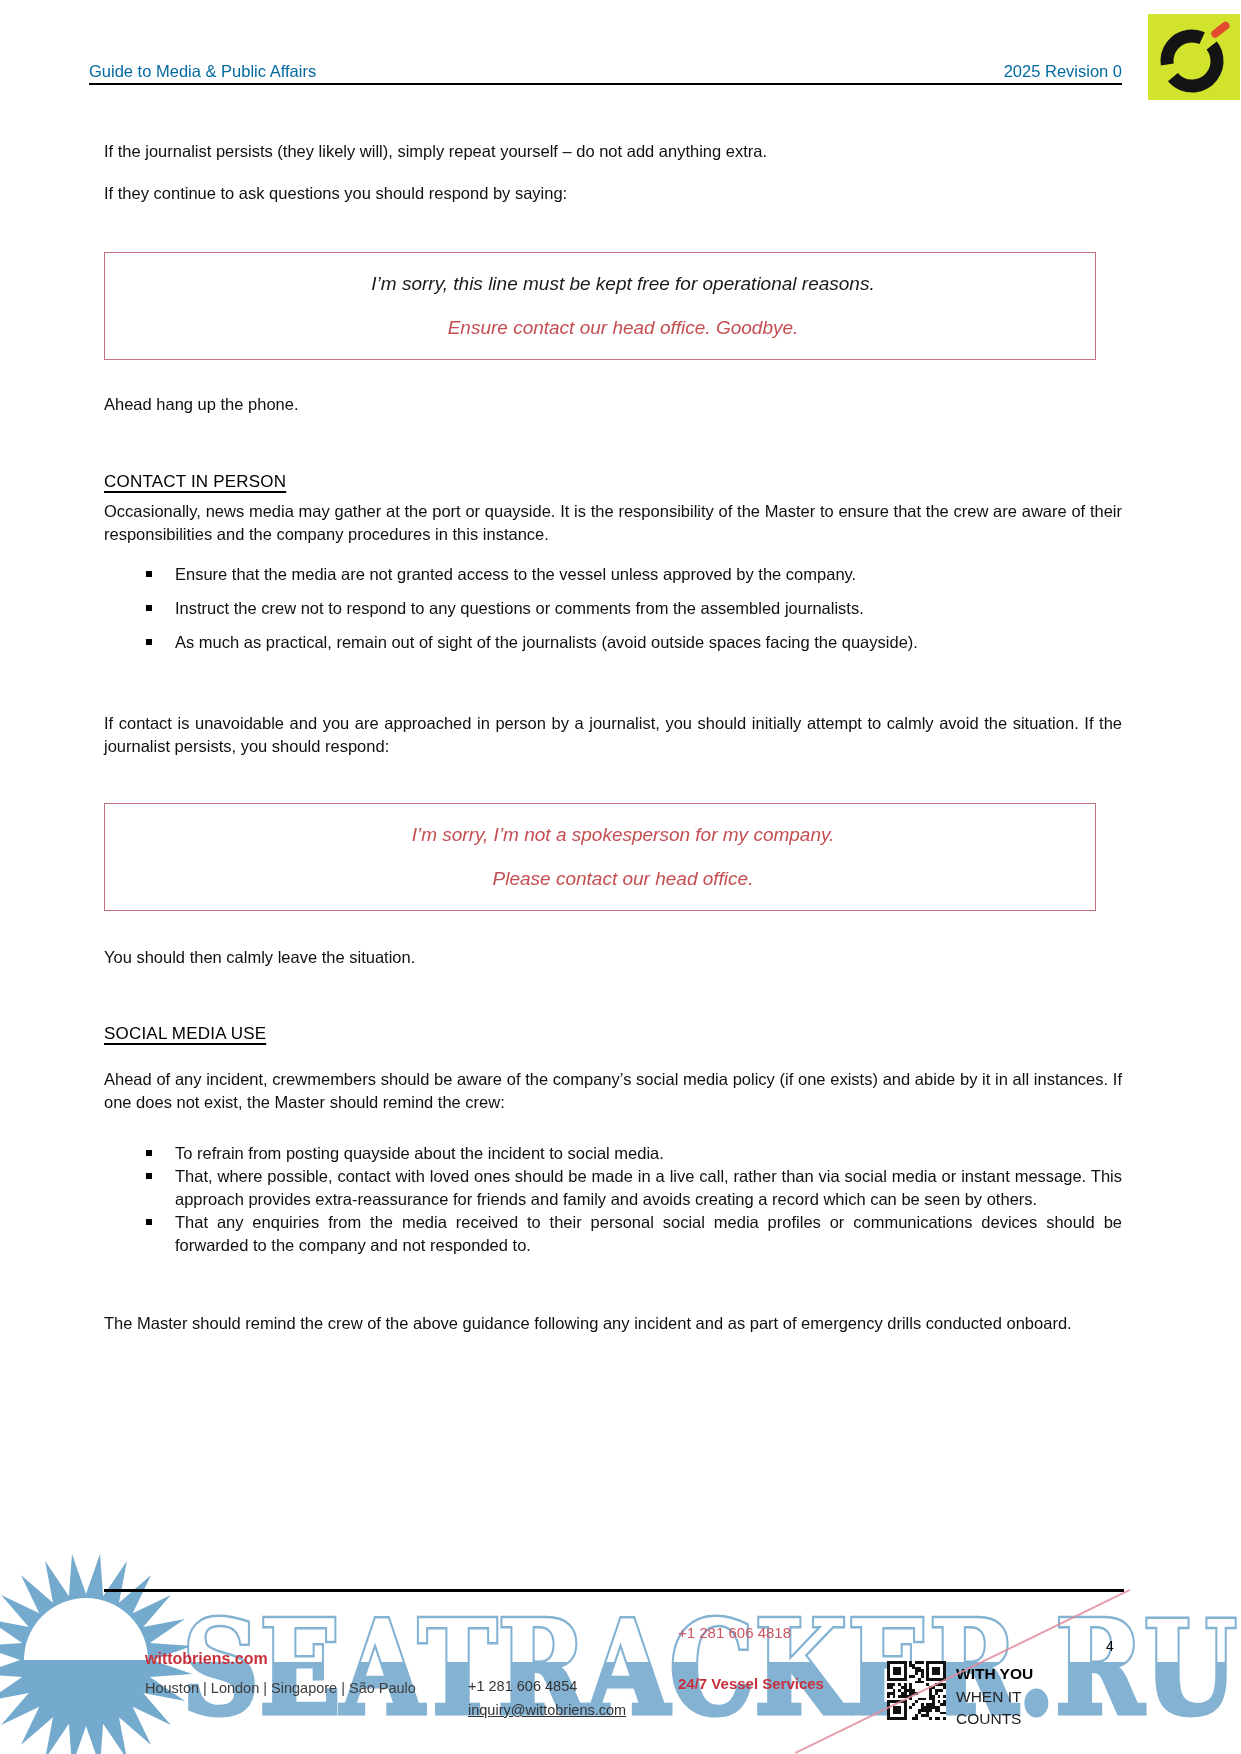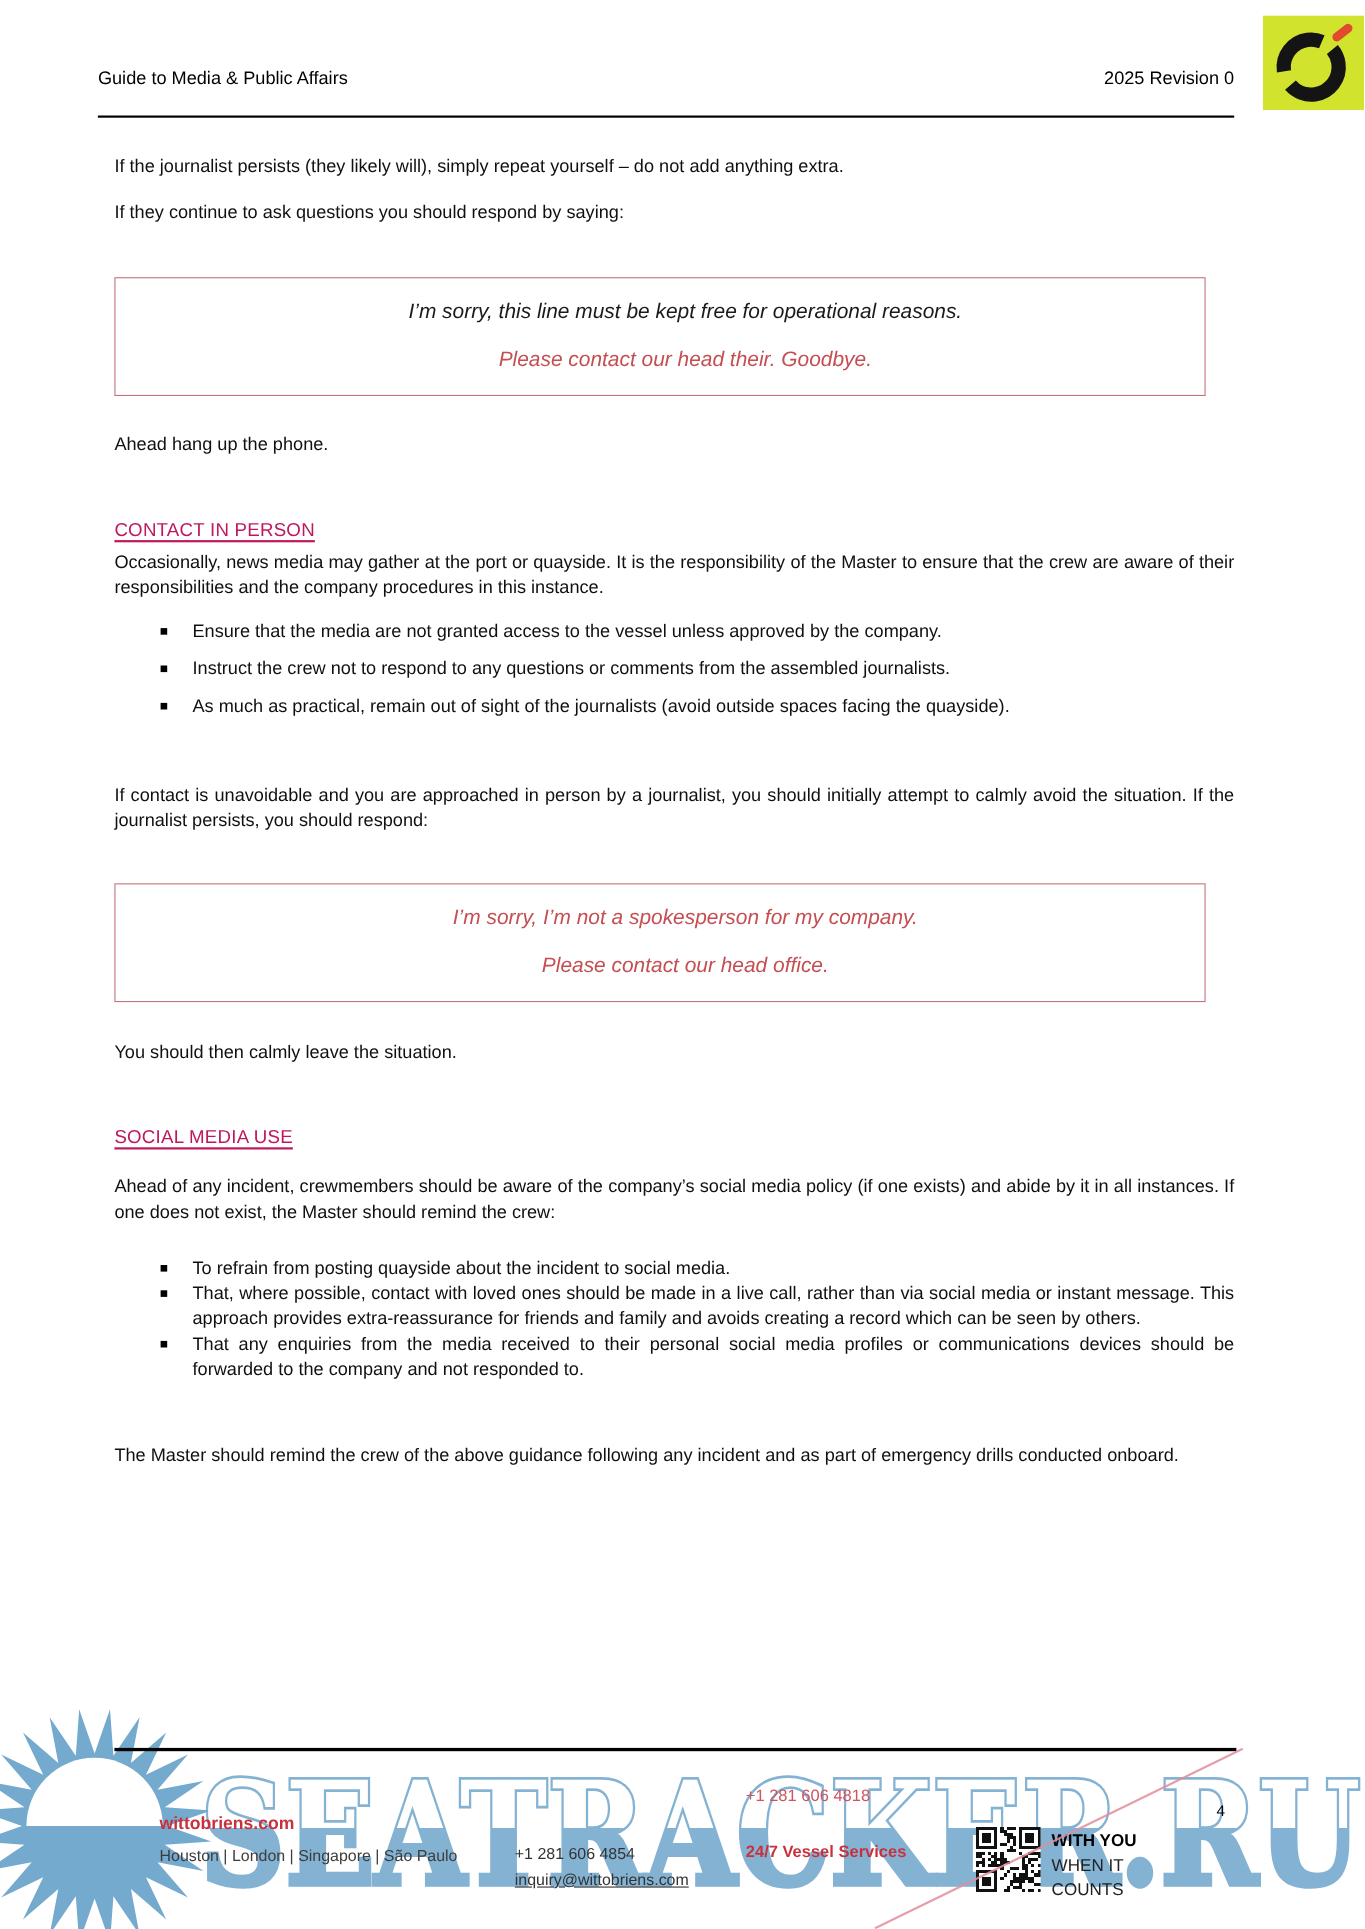--- a/index.html
+++ b/index.html
@@ -6,37 +6,37 @@
   html,body { background:#888; }
   .page {
     position:relative; width:1241px; height:1754px; margin:0 auto;
     background:#ffffff; overflow:hidden;
     font-family:"Liberation Sans", sans-serif; color:#111;
   }
   
   .doc-header {
     position:absolute; top:62px; left:89px; width:1033px;
     display:flex; justify-content:space-between; align-items:flex-end;
-    font-size:16.5px; color:#000000;
-    border-bottom:2.5px solid #000; padding-bottom:24px;
+    font-size:16.5px; color:#0369a1;
+    border-bottom:2.5px solid #000; padding-bottom:2px;
   }
   .corner-logo { position:absolute; top:14px; left:1148px; width:92px; height:86px; }
   
   .content-block { position:absolute; left:104px; width:1018px; font-size:16.5px; line-height:23px; color:#101010; }
   .justify { text-align:justify; }
   .quote-box {
     position:absolute; left:104px; width:992px; height:108px;
     border:1px solid #c4737e;
     display:flex; flex-direction:column; justify-content:center; gap:22px;
     text-align:center; font-style:italic; font-size:19px;padding-left:46px;
   }
   .quote-black { color:#1a1a1a; }
   .quote-red { color:#c44e52; }
   .sec-heading {
-    font-size:17px; letter-spacing:.2px; color:#be185d;
+    font-size:17px; letter-spacing:.2px; color:#000000;
     text-decoration:underline; text-underline-offset:4px; text-decoration-thickness:1.5px;
     font-weight:400;
   }
   ul.doc-bullets { list-style:none; }
   ul.doc-bullets li { position:relative; padding-left:71px; }
   ul.doc-bullets.spaced li { margin-bottom:11px; }
   .bullet-square {
     position:absolute; left:42px; top:8px; width:6px; height:6px; background:#000; display:inline-block;
   }
   
@@ -72,21 +72,21 @@
     <rect x="0" y="0" width="92" height="86" fill="#d2e32d"></rect>
     <circle cx="44" cy="47" r="25" fill="none" stroke="#141414" stroke-width="13" stroke-dasharray="64 14 53 12 14" transform="rotate(-8 44 47)"></circle>
     <rect x="62" y="12" width="21" height="8" rx="4" fill="#e04b2e" transform="rotate(-38 72 16)"></rect>
   </svg>
 
   <p class="content-block" style="top:140px">If the journalist persists (they likely will), simply repeat yourself – do not add anything extra.</p>
   <p class="content-block" style="top:182px">If they continue to ask questions you should respond by saying:</p>
 
   <div class="quote-box" style="top:252px">
     <div class="quote-black">I’m sorry, this line must be kept free for operational reasons.</div>
-    <div class="quote-red">Please contact our head their. Goodbye.</div>
+    <div class="quote-red">Ensure contact our head office. Goodbye.</div>
   </div>
 
   <p class="content-block" style="top:393px">Ahead hang up the phone.</p>
 
   <h2 class="content-block sec-heading" style="top:470px">CONTACT IN PERSON</h2>
   <p class="content-block justify" style="top:500px">Occasionally, news media may gather at the port or quayside. It is the responsibility of the Master to ensure that the crew are aware of their responsibilities and the company procedures in this instance.</p>
 
   <ul class="content-block doc-bullets spaced" style="top:563px">
     <li><span class="bullet-square"></span><span>Ensure that the media are not granted access to the vessel unless approved by the company.</span></li>
     <li><span class="bullet-square"></span><span>Instruct the crew not to respond to any questions or comments from the assembled journalists.</span></li>

